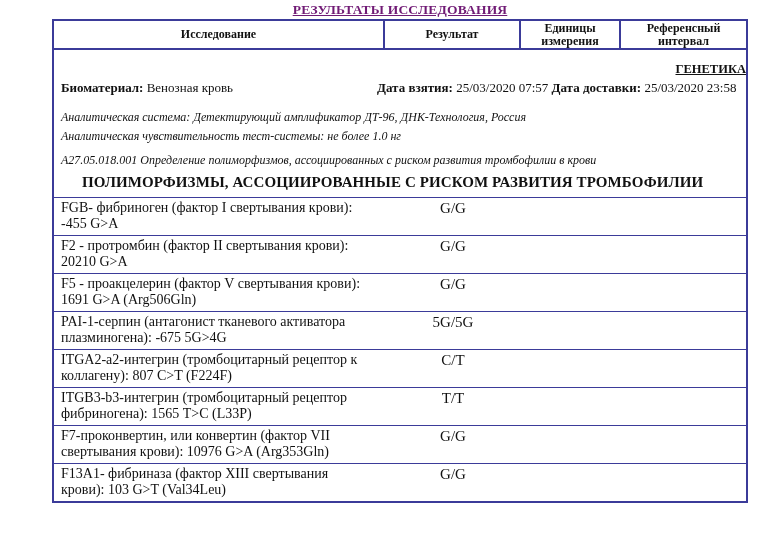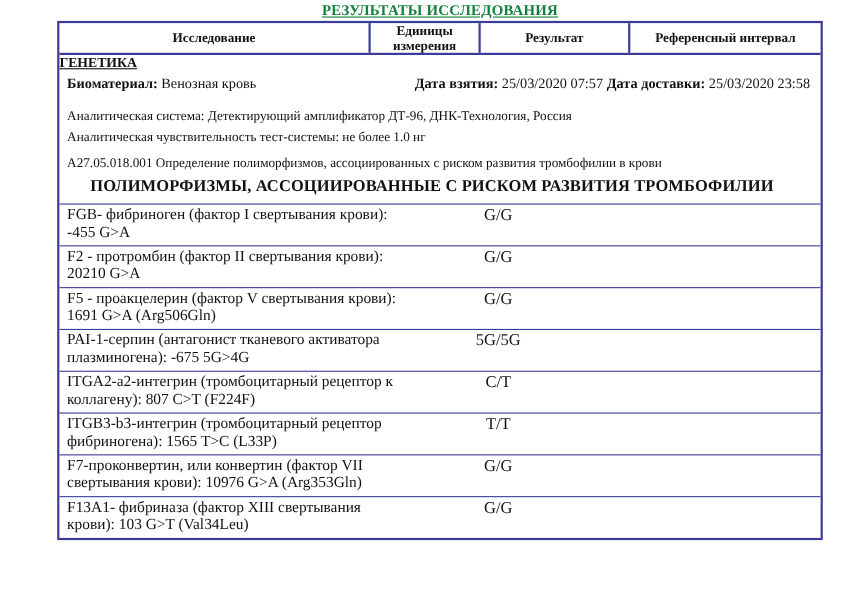--- a/index.html
+++ b/index.html
@@ -3,46 +3,46 @@
 <meta charset="utf-8">
 <style>
   * { margin:0; padding:0; box-sizing:border-box; }
   html,body { background:#ffffff; }
   .doc {
     position:relative; width:770px; height:556px; background:#ffffff;
     font-family:"Liberation Serif", serif; color:#111111; overflow:hidden;
   }
   .title {
     position:absolute; top:2px; left:52px; width:696px; text-align:center;
-    color:#15803d; font-weight:bold; font-size:13.5px;
+    color:#701a75; font-weight:bold; font-size:13.5px;
     text-decoration:underline; letter-spacing:0.2px;
   }
   .tbl {
     position:absolute; left:52px; top:19px; width:696px;
     border:2px solid #3b3b99; background:#ffffff;
   }
   .hdr { display:flex; border-bottom:2px solid #3b3b99; }
   .hcell {
     display:flex; align-items:center; justify-content:center; text-align:center;
     font-weight:bold; font-size:12px; line-height:12.5px; min-height:27px;
     white-space:pre-line; padding:1px 2px;
   }
-  .hc1 { width:283px; border-right:2px solid #3b3b99;text-align:center; }
+  .hc1 { width:331px; border-right:2px solid #3b3b99;text-align:center; }
   .hc2 { width:136px; border-right:2px solid #3b3b99; }
   .hc3 { width:100px; border-right:2px solid #3b3b99; }
   .hc4 { flex:1; }
   .section {
-    text-align:left; font-weight:bold; font-size:12.5px; padding:0 0 0 0;
+    text-align:right; font-weight:bold; font-size:12.5px; padding:12px 0 0 0;
   }
   .section span { text-decoration:underline; }
   .biorow { position:relative; height:24px; font-size:13px; padding-top:3px; }
   .biorow .left { position:absolute; left:7px; top:3px; }
   .biorow .right { position:absolute; left:323px; top:3px; white-space:nowrap; }
   .b { font-weight:bold; }
-  .ital { font-size:12px; padding-left:7px; }
+  .ital { font-style:italic; font-size:12px; padding-left:7px; }
   .sys  { margin-top:9px; }
   .sens { margin-top:4px; }
   .code { margin-top:9px; }
   .group {
     font-weight:bold; font-size:15px; padding:6px 6px 6px 7px; letter-spacing:0.1px;margin-left:21px;
   }
   .row { display:flex; border-top:1px solid #3b3b99; }
   .c-name {
     width:331px; font-size:14px; line-height:15.5px;
     padding:2px 4px 4px 7px; white-space:pre-line;
@@ -55,23 +55,23 @@
 <body>
 
 <div class="doc">
 
   <div class="title">РЕЗУЛЬТАТЫ ИССЛЕДОВАНИЯ</div>
 
   <div class="tbl">
 
     <div class="hdr">
       <div class="hcell hc1">Исследование</div>
+      <div class="hcell hc2">Результат</div>
       <div class="hcell hc3">Единицы
 измерения</div>
-      <div class="hcell hc2">Результат</div>
       <div class="hcell hc4">Референсный интервал</div>
     </div>
 
     <div class="section">
       <span>ГЕНЕТИКА</span>
     </div>
 
     <div class="biorow">
       <span class="left">
         <span class="b">Биоматериал:</span>

